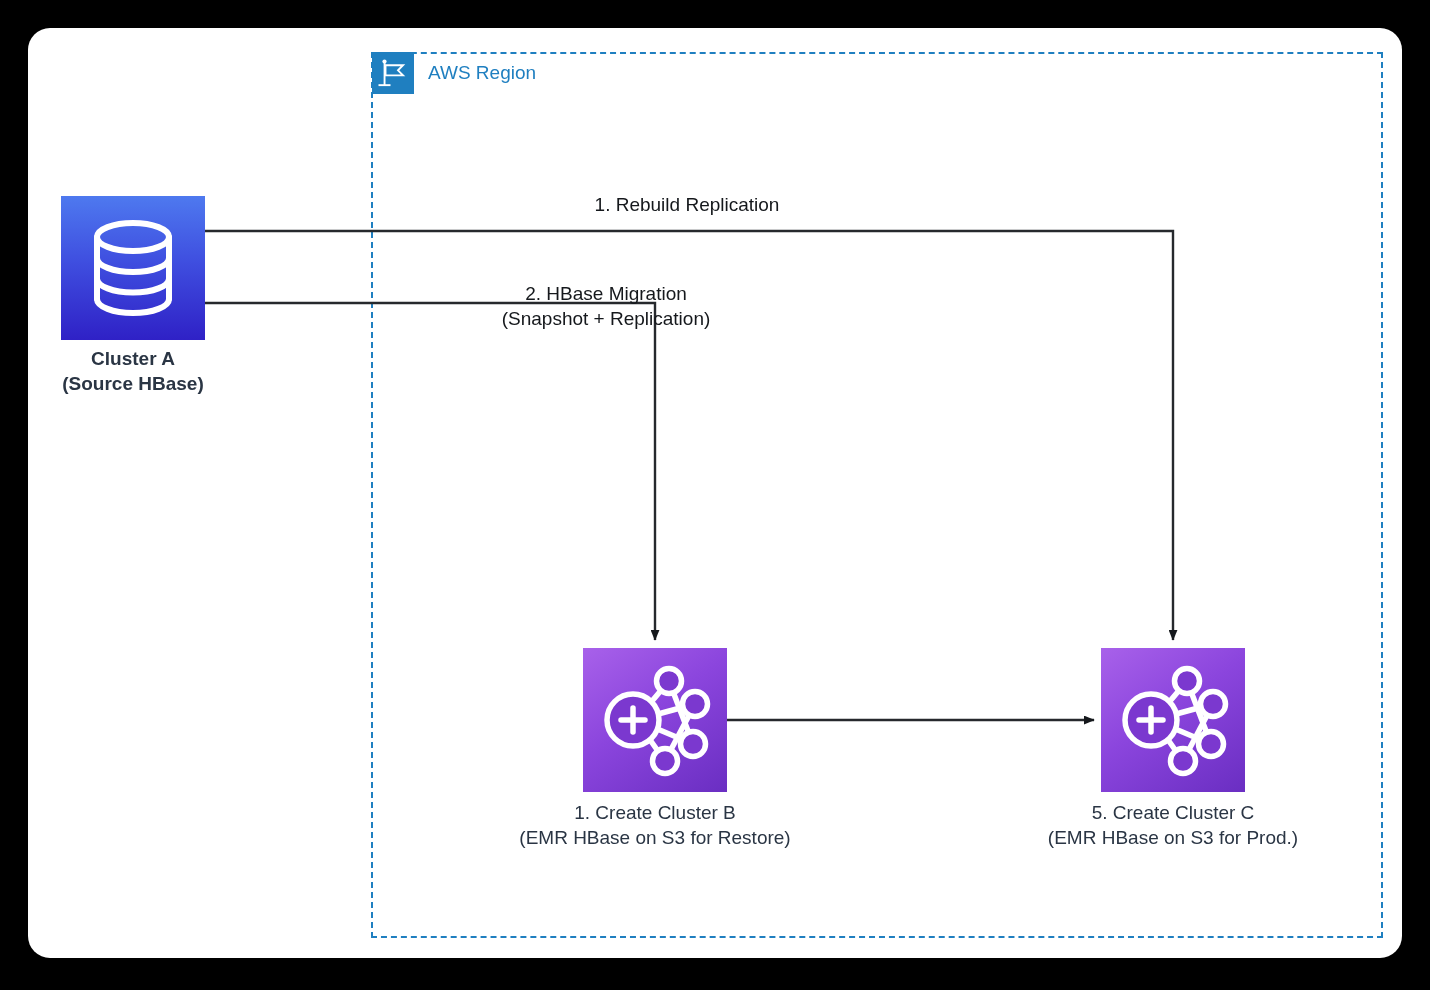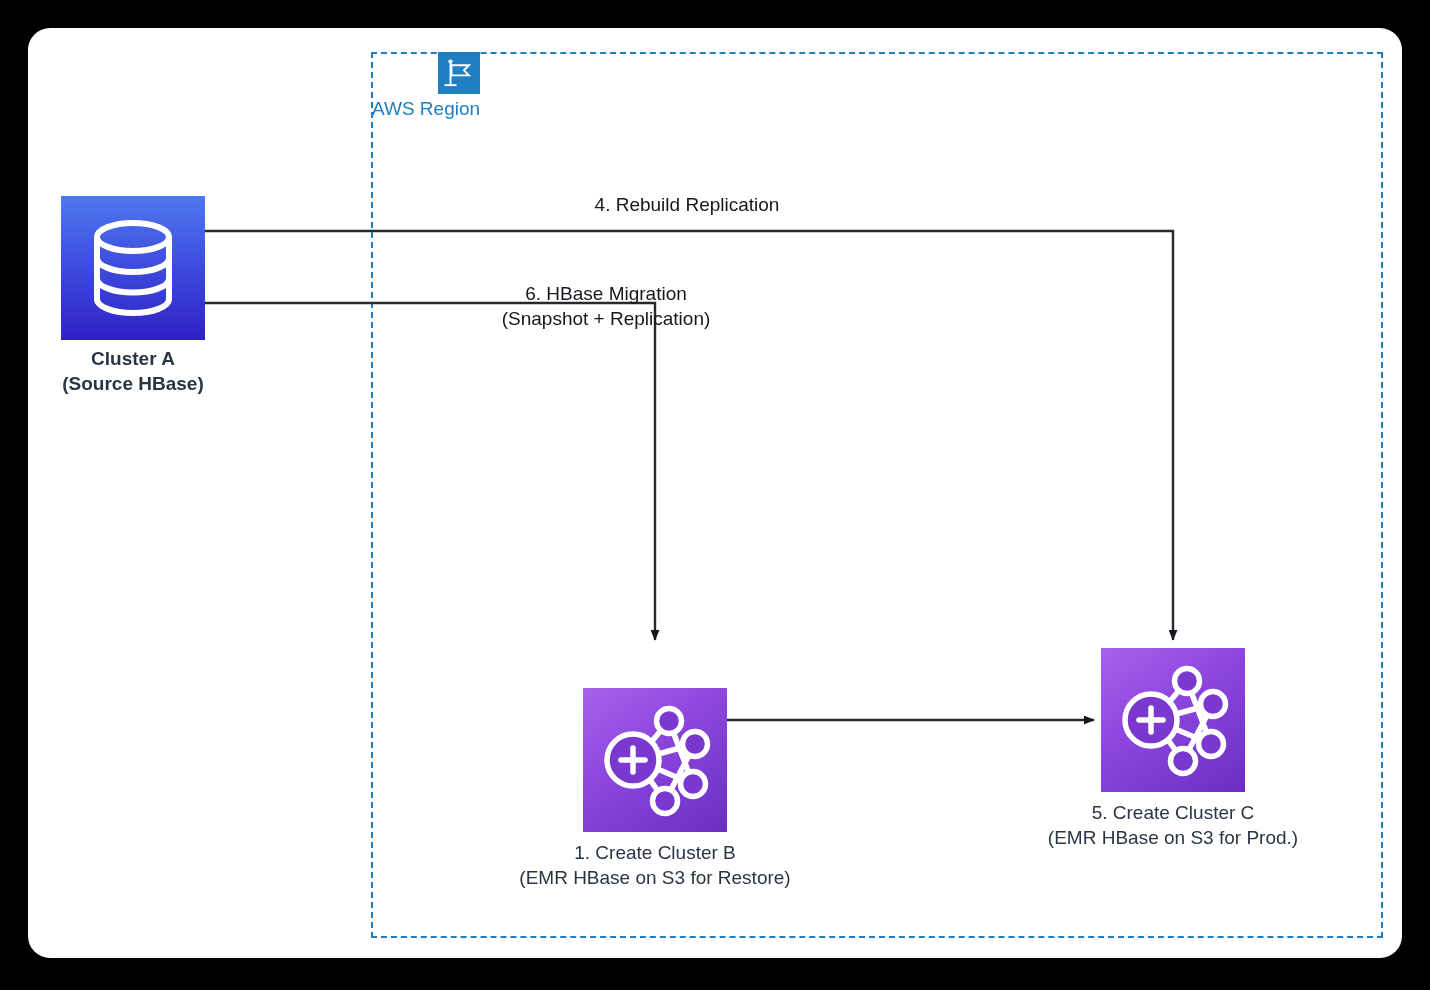--- a/index.html
+++ b/index.html
@@ -40,23 +40,22 @@
     border: 2px dashed #1f7fc0;
     box-sizing: border-box;
   }
 
   .region-header {
     position: absolute;
     left: 372px;
     top: 52px;
     height: 42px;
     display: flex;
-    align-items: flex-end;
-    gap: 4px;
-    flex-direction: column;
+    align-items: center;
+    gap: 14px;
   }
 
   .region-icon {
     width: 42px;
     height: 42px;
     background: #1f7fc0;
     display: block;
   }
 
   .region-label {
@@ -93,21 +92,21 @@
     line-height: 25px;
     color: #2a3544;
     font-family: "Liberation Sans", sans-serif;
     white-space: pre-line;
   }
 
   
   #node-cluster-a { left: 61px; top: 196px; font-weight: bold; }
   #node-cluster-a .node-label { left: -138px; top: 150px; }
 
-  #node-cluster-b { left: 583px; top: 688px; }
+  #node-cluster-b { left: 583px; top: 648px; }
   #node-cluster-b .node-label { left: -138px; top: 152px; }
 
   #node-cluster-c { left: 1101px; top: 648px; }
   #node-cluster-c .node-label { left: -138px; top: 152px; }
 
   
   .edge-label {
     position: absolute;
     font-size: 19px;
     line-height: 25px;
@@ -174,23 +173,23 @@
 
     <g>
       <path d="M205,303 L655,303 L655,640" fill="none" stroke="#26292d" stroke-width="2.4" marker-end="url(#arrowhead)"></path>
     </g>
 
     <g>
       <path d="M727,720 L1094,720" fill="none" stroke="#26292d" stroke-width="2.4" marker-end="url(#arrowhead)"></path>
     </g>
   </svg>
 
-  <div class="edge-label" id="edge-label-rebuild">4. Rebuild Replication</div>
-
-  <div class="edge-label" id="edge-label-migration">6. HBase Migration
+  <div class="edge-label" id="edge-label-rebuild">1. Rebuild Replication</div>
+
+  <div class="edge-label" id="edge-label-migration">2. HBase Migration
 (Snapshot + Replication)</div>
 
   <div class="node" id="node-cluster-a">
     <span class="node-icon icon-db">
       <svg width="144" height="144" viewBox="0 0 144 144" xmlns="http://www.w3.org/2000/svg">
         <g fill="none" stroke="#ffffff" stroke-width="6" stroke-linecap="round">
           <ellipse cx="72" cy="41" rx="36" ry="14"></ellipse>
           <path d="M36,41 L36,103"></path>
           <path d="M108,41 L108,103"></path>
           <path d="M36,103 a36,14 0 0 0 72,0"></path>

